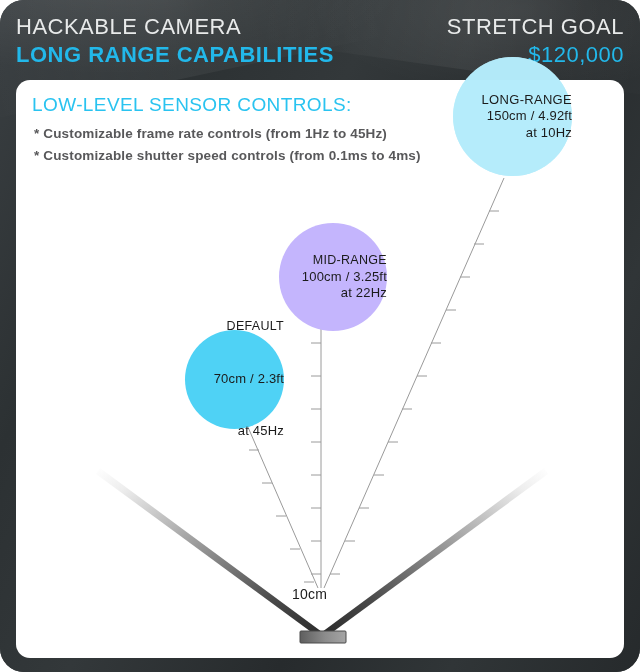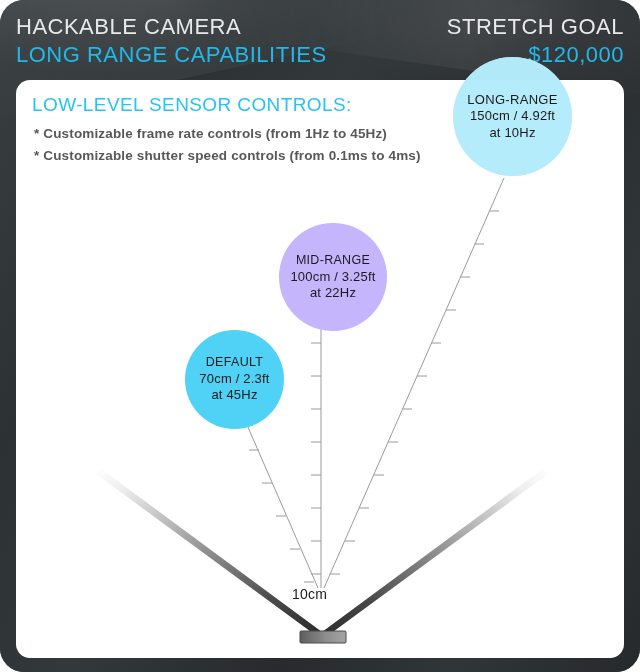--- a/index.html
+++ b/index.html
@@ -41,21 +41,21 @@
   .hdr-title {
     left: 16px; top: 14px;
     font-size: 22px;
     color: #e8eaea;
     font-weight: 400;
   }
   .hdr-sub {
     left: 16px; top: 42px;
     font-size: 22px;
     color: #22b8ea;
-    font-weight: 400;
+    font-weight: 700;
   }
   .hdr-goal {
     right: 16px; top: 14px;
     font-size: 22px;
     color: #e8eaea;
     font-weight: 400;
     text-align: right;
   }
   .hdr-amount {
     right: 16px; top: 42px;
@@ -105,21 +105,21 @@
     width: 640px; height: 672px;
     pointer-events: none;
   }
 
   
   .bubble {
     position: absolute;
     border-radius: 50%;
     display: flex;
     flex-direction: column;
-    align-items: center;
+    align-items: flex-end;
     justify-content: center;
     text-align: center;
     color: #1b1b1b;
     line-height: 1.25;
   }
   .bubble .b-title { font-size: 12.5px; letter-spacing: 0.3px; }
   .bubble .b-dist  { font-size: 13px; letter-spacing: 0.2px; }
   .bubble .b-rate  { font-size: 13px; letter-spacing: 0.2px; }
 
   .bubble-long {
@@ -129,20 +129,21 @@
   }
   .bubble-mid {
     left: 279px; top: 223px;
     width: 108px; height: 108px;
     background: #c4b5fd;
   }
   .bubble-default {
     left: 185px; top: 330px;
     width: 99px; height: 99px;
     background: #4fd2f5;
+    gap: 36px;
   }
   .bubble-long .b-title,
   .bubble-long .b-dist,
   .bubble-long .b-rate { font-size: 13px; }
 
   .dist-label {
     position: absolute;
     left: 292px;
     top: 586px;
     font-size: 14px;

